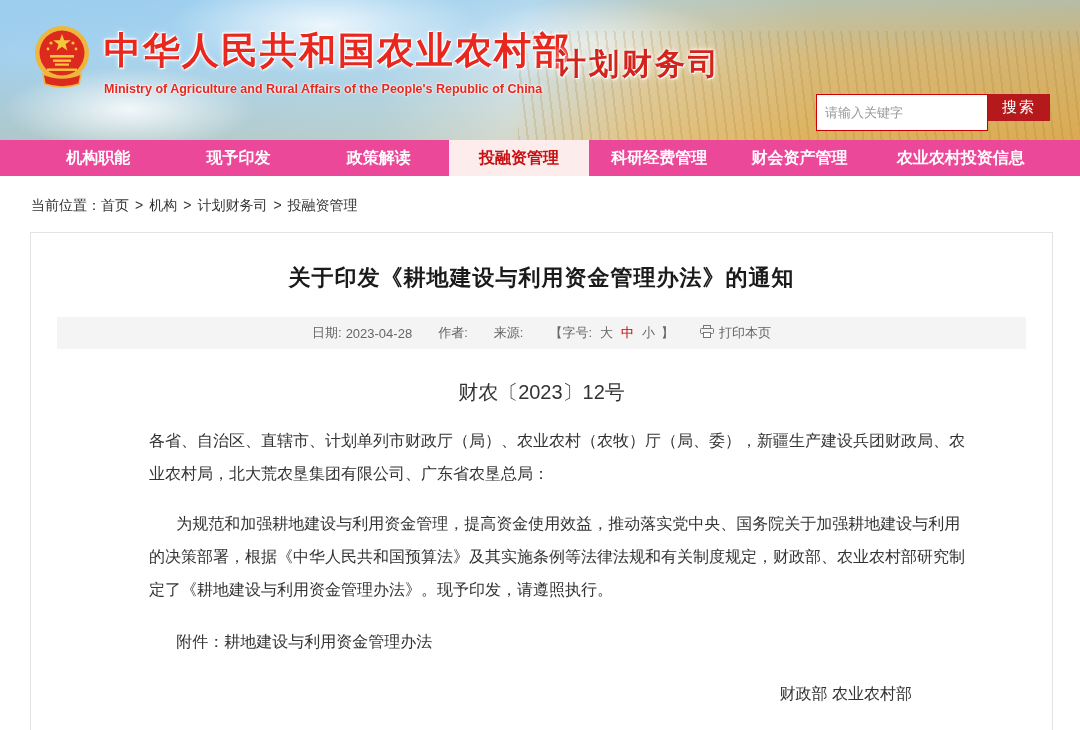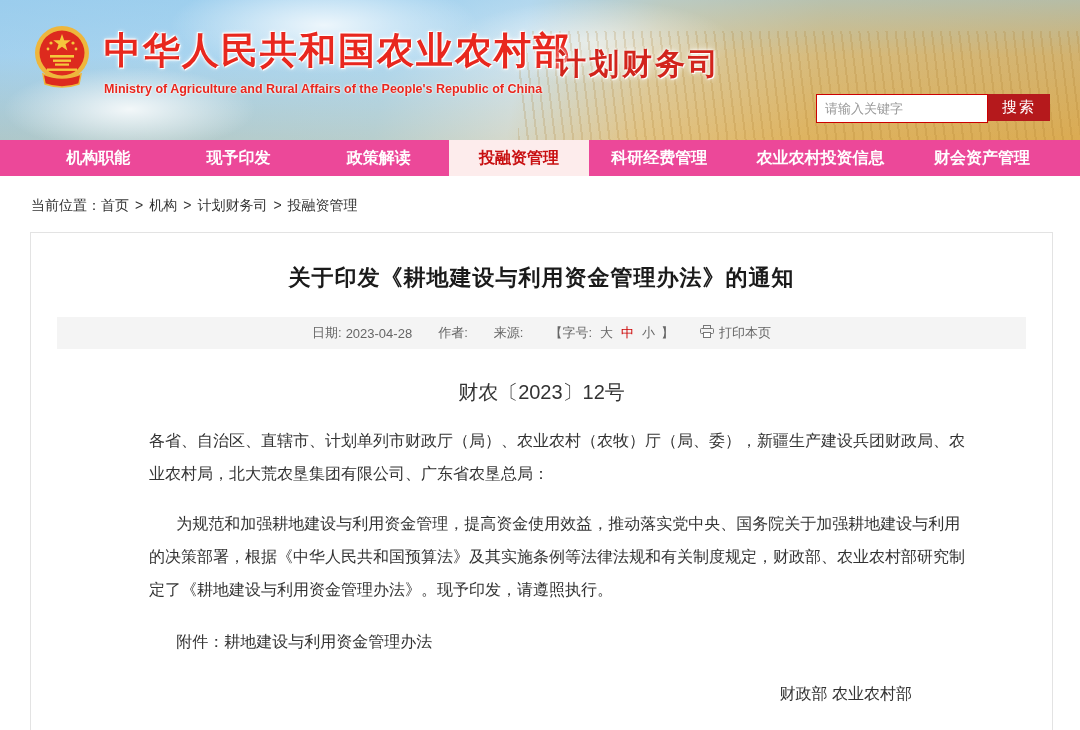--- a/index.html
+++ b/index.html
@@ -27,21 +27,21 @@
     margin-top:6px; font-size:12.5px; font-weight:bold; color:#e8271e;
     text-shadow:0 0 2px #fff, 0 0 3px #fff;
   }
   .dept-title {
     position:absolute; left:556px; top:44px; font-size:30px; font-weight:bold;
     color:#d2241c; letter-spacing:3px;
     text-shadow:0 0 3px #fff, 0 0 6px #fff, 1px 1px 0 #fff;
   }
   .search-wrap { position:absolute; right:30px; top:94px; display:flex; }
   .search-input {
-    width:172px; height:29px; border:1px solid #c00; background:#fff;
+    width:172px; height:37px; border:1px solid #c00; background:#fff;
     padding:0 8px; font-size:13px; color:#333; outline:none;
   }
   .search-input::placeholder { color:#999; }
   .search-btn {
     width:62px; height:27px; border:none; background:#b5191c; color:#fff;
     font-size:15px; cursor:pointer; letter-spacing:2px;
   }
 
   
   .nav { width:1080px; height:36px; background:#ec4899; display:flex; align-items:stretch; padding:0 28px; }
@@ -115,22 +115,22 @@
     <button class="search-btn">搜索</button>
   </div>
 </div>
 
 <div class="nav">
   <div class="nav-item">机构职能</div>
   <div class="nav-item">现予印发</div>
   <div class="nav-item">政策解读</div>
   <div class="nav-item active">投融资管理</div>
   <div class="nav-item">科研经费管理</div>
+  <div class="nav-item">财会资产管理</div>
   <div class="nav-item wide">农业农村投资信息</div>
-  <div class="nav-item">财会资产管理</div>
 </div>
 
 <div class="breadcrumb">
   <span>当前位置：</span><a>首页</a><span class="crumb-sep">&gt;</span><a>机构</a><span class="crumb-sep">&gt;</span><a>计划财务司</a><span class="crumb-sep">&gt;</span><a>投融资管理</a>
 </div>
 
 <div class="content-box">
   <div class="article-title">关于印发《耕地建设与利用资金管理办法》的通知</div>
 
   <div class="meta-bar">

